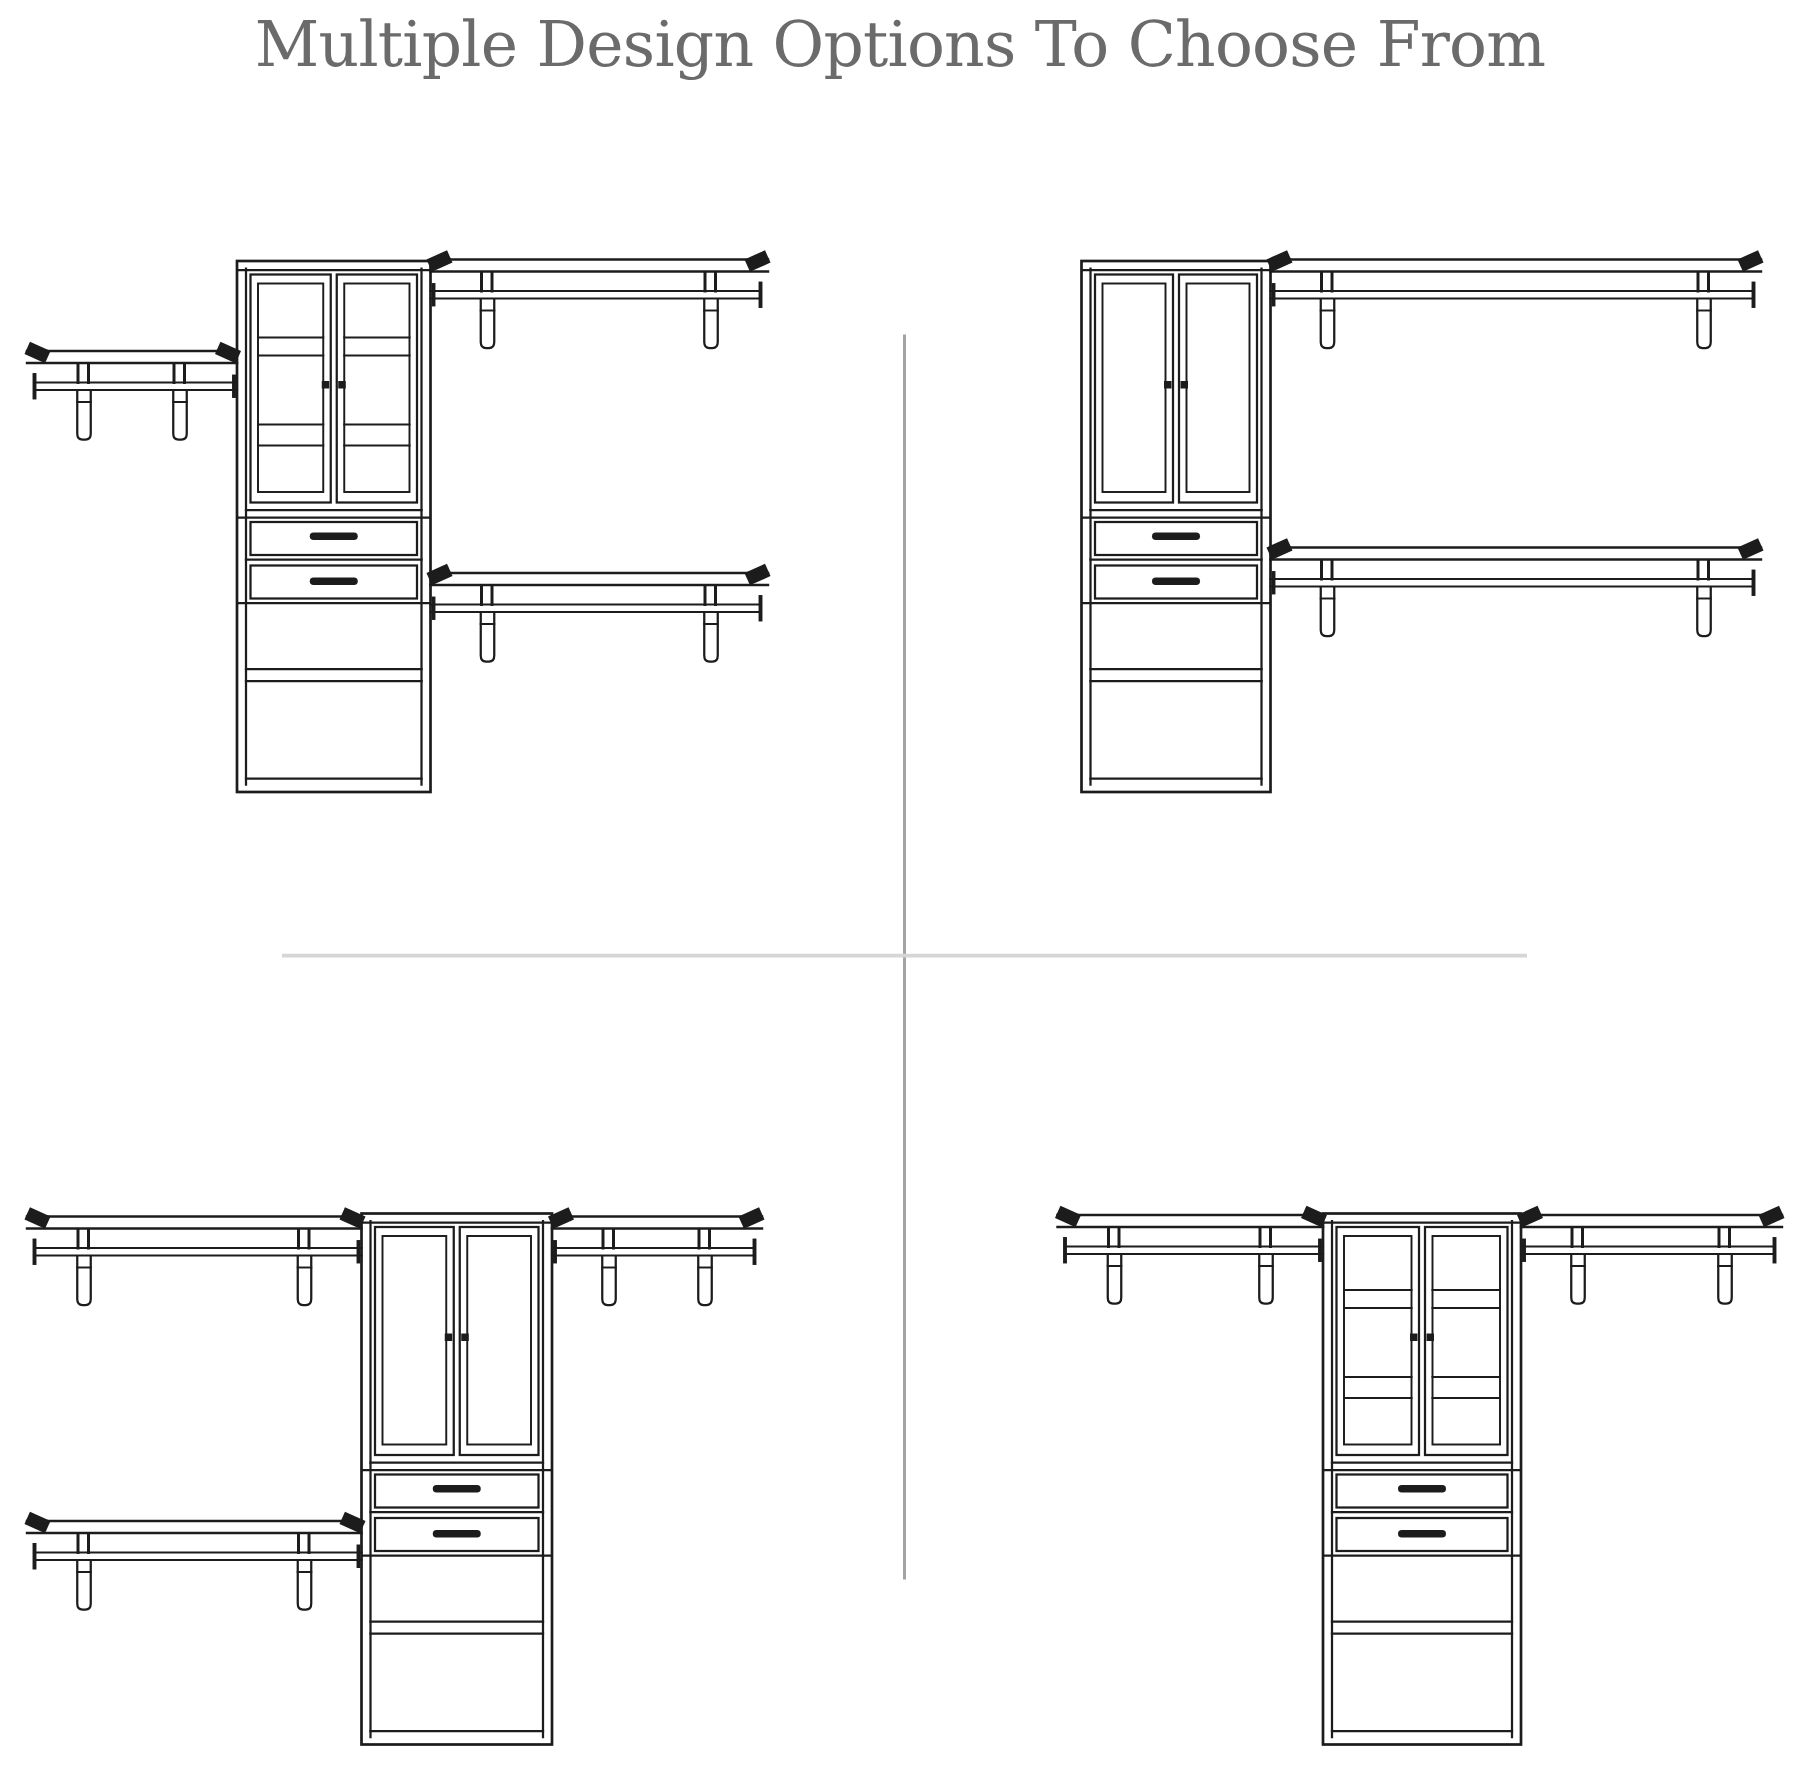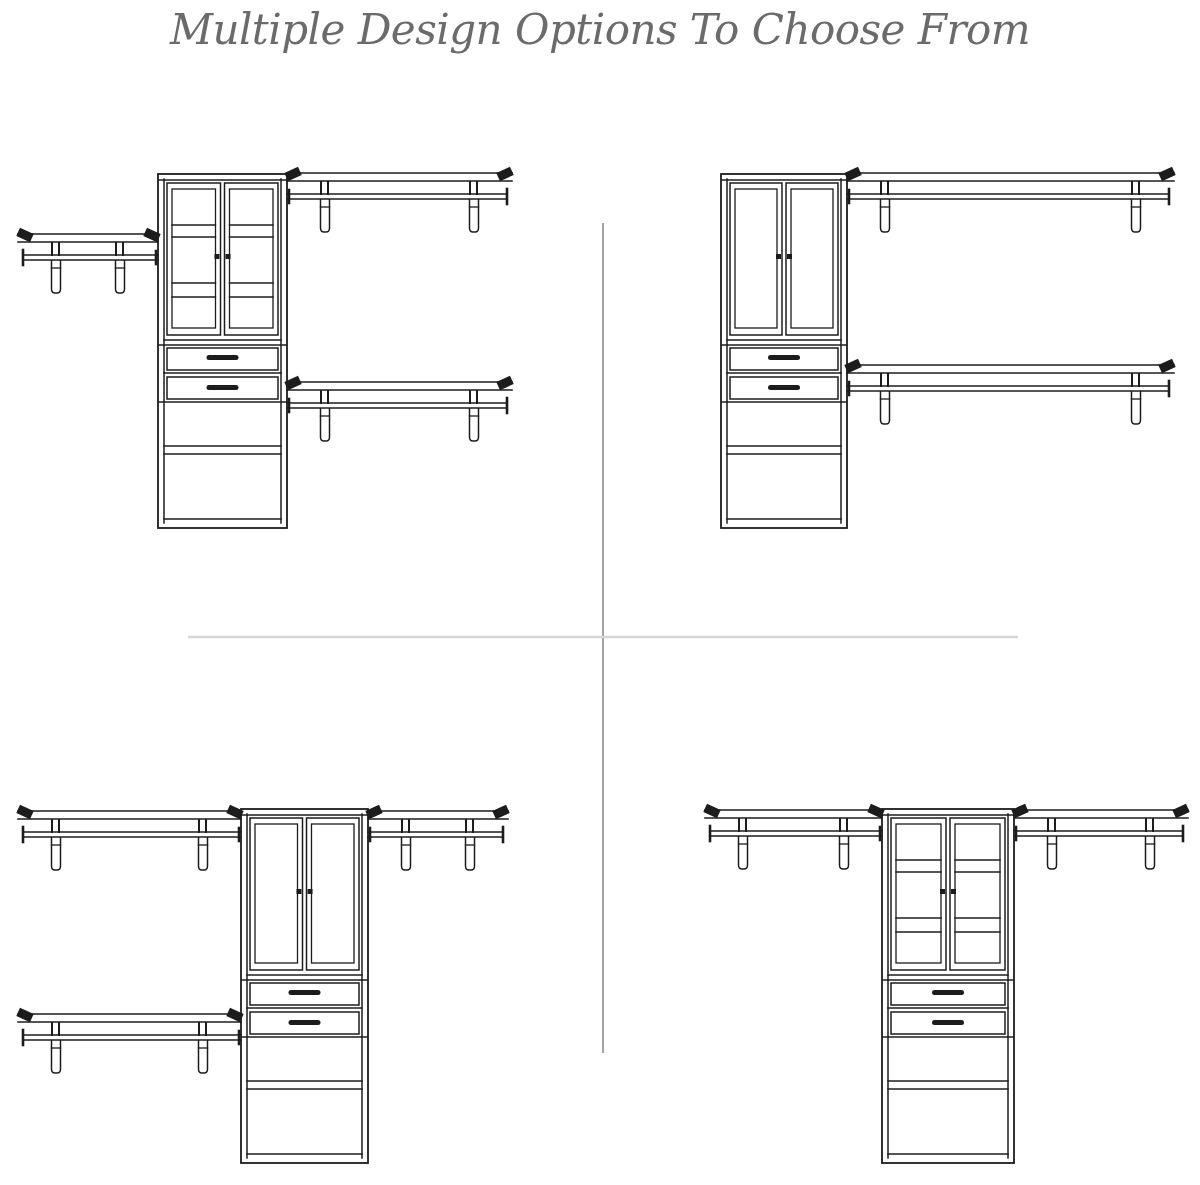--- a/index.html
+++ b/index.html
@@ -14,21 +14,20 @@
   .title{
     position:absolute;
     top:5px;left:0;width:100%;
     margin:0;
     text-align:center;
     font-family:"DejaVu Serif","Liberation Serif",serif;
     font-weight:normal;
     font-size:42px;
     letter-spacing:-0.5px;
     color:var(--c-title,#6b6b6b);
-    font-style:italic;
   }
   #canvas{position:absolute;top:0;left:0;}
 </style>
 </head>
 <body>
 
 <div class="page">
   <h1 class="title">Multiple Design Options To Choose From</h1>
   <svg id="canvas" width="1200" height="1185" viewBox="0 0 1200 1185" xmlns="http://www.w3.org/2000/svg">
       <line x1="603" y1="223" x2="603" y2="1053" stroke="#a3a3a3" stroke-width="2"></line>

